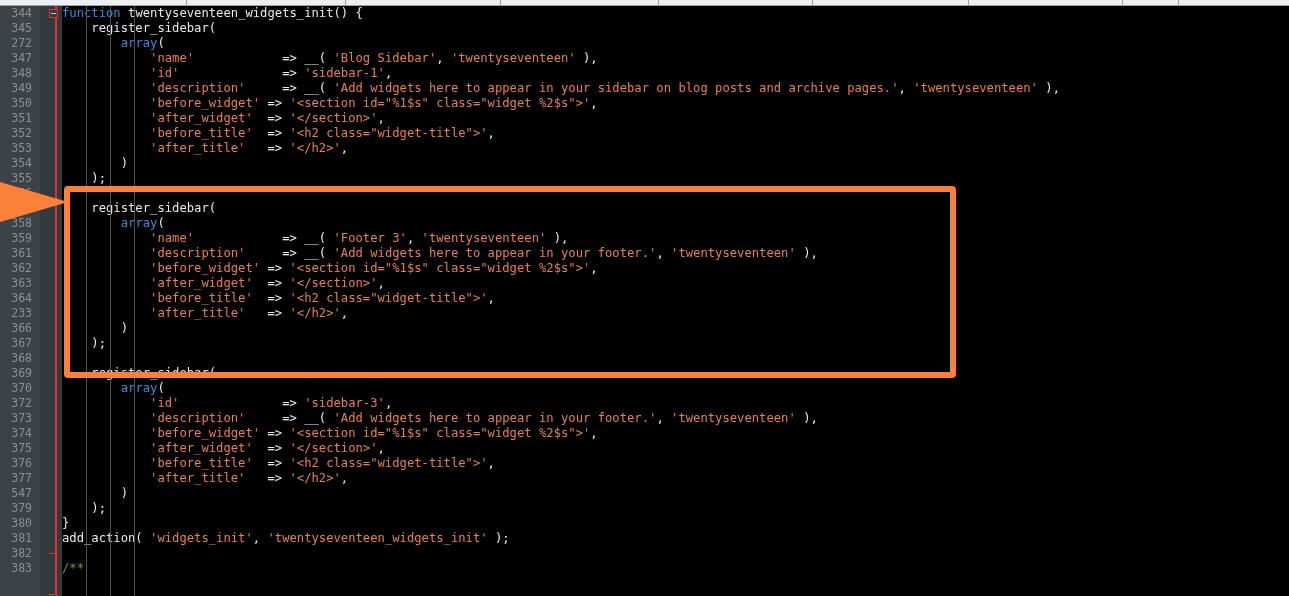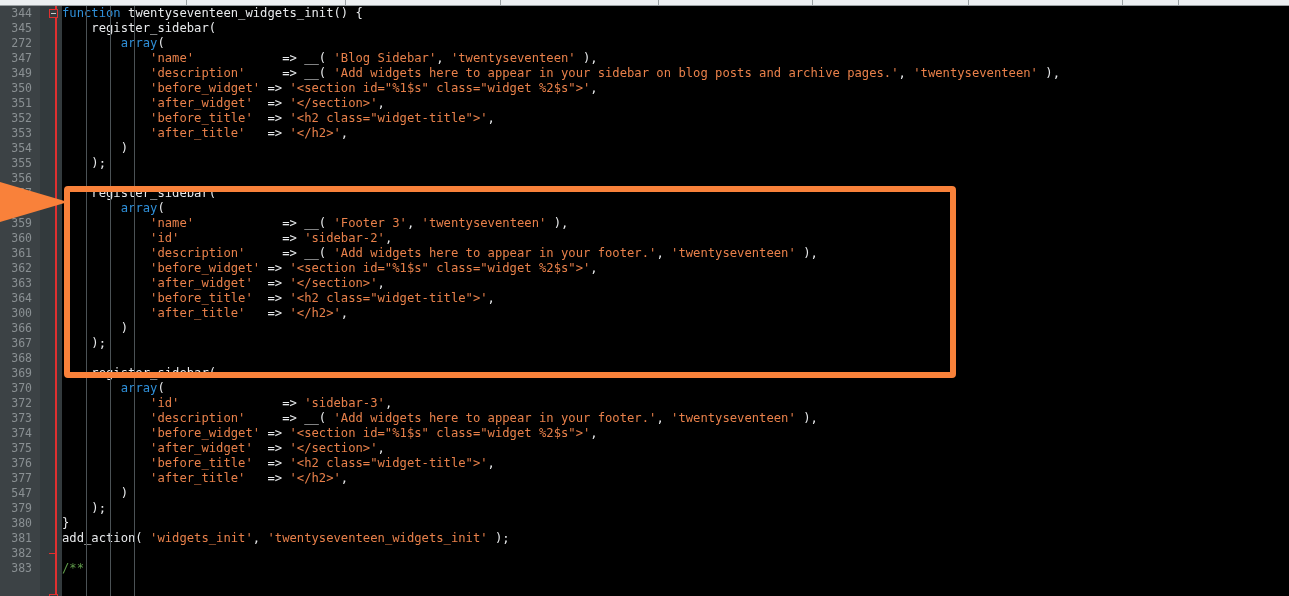--- a/index.html
+++ b/index.html
@@ -169,37 +169,37 @@
     <div class="fold-col"></div>
     <div class="fold-line"></div>
     <div class="lines" id="lines">
         <div class="iguide" style="left: 86px; height: 590px;"></div>
         <div class="iguide" style="left: 110px; height: 590px;"></div>
         <div class="iguide" style="left: 134px; height: 590px;"></div>
         <div class="line"><span class="ln">344</span><span class="ltext"><span class="kw">function</span><span class="plain"> twentyseventeen_widgets_init() {</span></span></div>
         <div class="line"><span class="ln">345</span><span class="ltext"><span class="plain">    register_sidebar(</span></span></div>
         <div class="line"><span class="ln">272</span><span class="ltext"><span class="plain">        </span><span class="kw">array</span><span class="plain">(</span></span></div>
         <div class="line"><span class="ln">347</span><span class="ltext"><span class="plain">            </span><span class="str">'name'</span><span class="plain">            =&gt; __( </span><span class="str">'Blog Sidebar'</span><span class="plain">, </span><span class="str">'twentyseventeen'</span><span class="plain"> ),</span></span></div>
+        <div class="line"><span class="ln">348</span><span class="ltext"><span class="plain">            </span><span class="str">'id'</span><span class="plain">              =&gt; </span><span class="str">'sidebar-1'</span><span class="plain">,</span></span></div>
         <div class="line"><span class="ln">349</span><span class="ltext"><span class="plain">            </span><span class="str">'description'</span><span class="plain">     =&gt; __( </span><span class="str">'Add widgets here to appear in your sidebar on blog posts and archive pages.'</span><span class="plain">, </span><span class="str">'twentyseventeen'</span><span class="plain"> ),</span></span></div>
         <div class="line"><span class="ln">350</span><span class="ltext"><span class="plain">            </span><span class="str">'before_widget'</span><span class="plain"> =&gt; </span><span class="str">'&lt;section id="%1$s" class="widget %2$s"&gt;'</span><span class="plain">,</span></span></div>
         <div class="line"><span class="ln">351</span><span class="ltext"><span class="plain">            </span><span class="str">'after_widget'</span><span class="plain">  =&gt; </span><span class="str">'&lt;/section&gt;'</span><span class="plain">,</span></span></div>
         <div class="line"><span class="ln">352</span><span class="ltext"><span class="plain">            </span><span class="str">'before_title'</span><span class="plain">  =&gt; </span><span class="str">'&lt;h2 class="widget-title"&gt;'</span><span class="plain">,</span></span></div>
         <div class="line"><span class="ln">353</span><span class="ltext"><span class="plain">            </span><span class="str">'after_title'</span><span class="plain">   =&gt; </span><span class="str">'&lt;/h2&gt;'</span><span class="plain">,</span></span></div>
         <div class="line"><span class="ln">354</span><span class="ltext"><span class="plain">        )</span></span></div>
         <div class="line"><span class="ln">355</span><span class="ltext"><span class="plain">    );</span></span></div>
         <div class="line"><span class="ln">356</span><span class="ltext"><span class="plain"></span></span></div>
         <div class="line"><span class="ln">357</span><span class="ltext"><span class="plain">    register_sidebar(</span></span></div>
         <div class="line"><span class="ln">358</span><span class="ltext"><span class="plain">        </span><span class="kw">array</span><span class="plain">(</span></span></div>
         <div class="line"><span class="ln">359</span><span class="ltext"><span class="plain">            </span><span class="str">'name'</span><span class="plain">            =&gt; __( </span><span class="str">'Footer 3'</span><span class="plain">, </span><span class="str">'twentyseventeen'</span><span class="plain"> ),</span></span></div>
-        <div class="line"><span class="ln">360</span><span class="ltext"><span class="plain">            </span><span class="str">'id'</span><span class="plain">              =&gt; </span><span class="str">'sidebar-2'</span><span class="plain">,</span></span></div>
         <div class="line"><span class="ln">361</span><span class="ltext"><span class="plain">            </span><span class="str">'description'</span><span class="plain">     =&gt; __( </span><span class="str">'Add widgets here to appear in your footer.'</span><span class="plain">, </span><span class="str">'twentyseventeen'</span><span class="plain"> ),</span></span></div>
         <div class="line"><span class="ln">362</span><span class="ltext"><span class="plain">            </span><span class="str">'before_widget'</span><span class="plain"> =&gt; </span><span class="str">'&lt;section id="%1$s" class="widget %2$s"&gt;'</span><span class="plain">,</span></span></div>
         <div class="line"><span class="ln">363</span><span class="ltext"><span class="plain">            </span><span class="str">'after_widget'</span><span class="plain">  =&gt; </span><span class="str">'&lt;/section&gt;'</span><span class="plain">,</span></span></div>
         <div class="line"><span class="ln">364</span><span class="ltext"><span class="plain">            </span><span class="str">'before_title'</span><span class="plain">  =&gt; </span><span class="str">'&lt;h2 class="widget-title"&gt;'</span><span class="plain">,</span></span></div>
-        <div class="line"><span class="ln">300</span><span class="ltext"><span class="plain">            </span><span class="str">'after_title'</span><span class="plain">   =&gt; </span><span class="str">'&lt;/h2&gt;'</span><span class="plain">,</span></span></div>
+        <div class="line"><span class="ln">233</span><span class="ltext"><span class="plain">            </span><span class="str">'after_title'</span><span class="plain">   =&gt; </span><span class="str">'&lt;/h2&gt;'</span><span class="plain">,</span></span></div>
         <div class="line"><span class="ln">366</span><span class="ltext"><span class="plain">        )</span></span></div>
         <div class="line"><span class="ln">367</span><span class="ltext"><span class="plain">    );</span></span></div>
         <div class="line"><span class="ln">368</span><span class="ltext"><span class="plain"></span></span></div>
         <div class="line"><span class="ln">369</span><span class="ltext"><span class="plain">    register_sidebar(</span></span></div>
         <div class="line"><span class="ln">370</span><span class="ltext"><span class="plain">        </span><span class="kw">array</span><span class="plain">(</span></span></div>
         <div class="line"><span class="ln">372</span><span class="ltext"><span class="plain">            </span><span class="str">'id'</span><span class="plain">              =&gt; </span><span class="str">'sidebar-3'</span><span class="plain">,</span></span></div>
         <div class="line"><span class="ln">373</span><span class="ltext"><span class="plain">            </span><span class="str">'description'</span><span class="plain">     =&gt; __( </span><span class="str">'Add widgets here to appear in your footer.'</span><span class="plain">, </span><span class="str">'twentyseventeen'</span><span class="plain"> ),</span></span></div>
         <div class="line"><span class="ln">374</span><span class="ltext"><span class="plain">            </span><span class="str">'before_widget'</span><span class="plain"> =&gt; </span><span class="str">'&lt;section id="%1$s" class="widget %2$s"&gt;'</span><span class="plain">,</span></span></div>
         <div class="line"><span class="ln">375</span><span class="ltext"><span class="plain">            </span><span class="str">'after_widget'</span><span class="plain">  =&gt; </span><span class="str">'&lt;/section&gt;'</span><span class="plain">,</span></span></div>
         <div class="line"><span class="ln">376</span><span class="ltext"><span class="plain">            </span><span class="str">'before_title'</span><span class="plain">  =&gt; </span><span class="str">'&lt;h2 class="widget-title"&gt;'</span><span class="plain">,</span></span></div>

